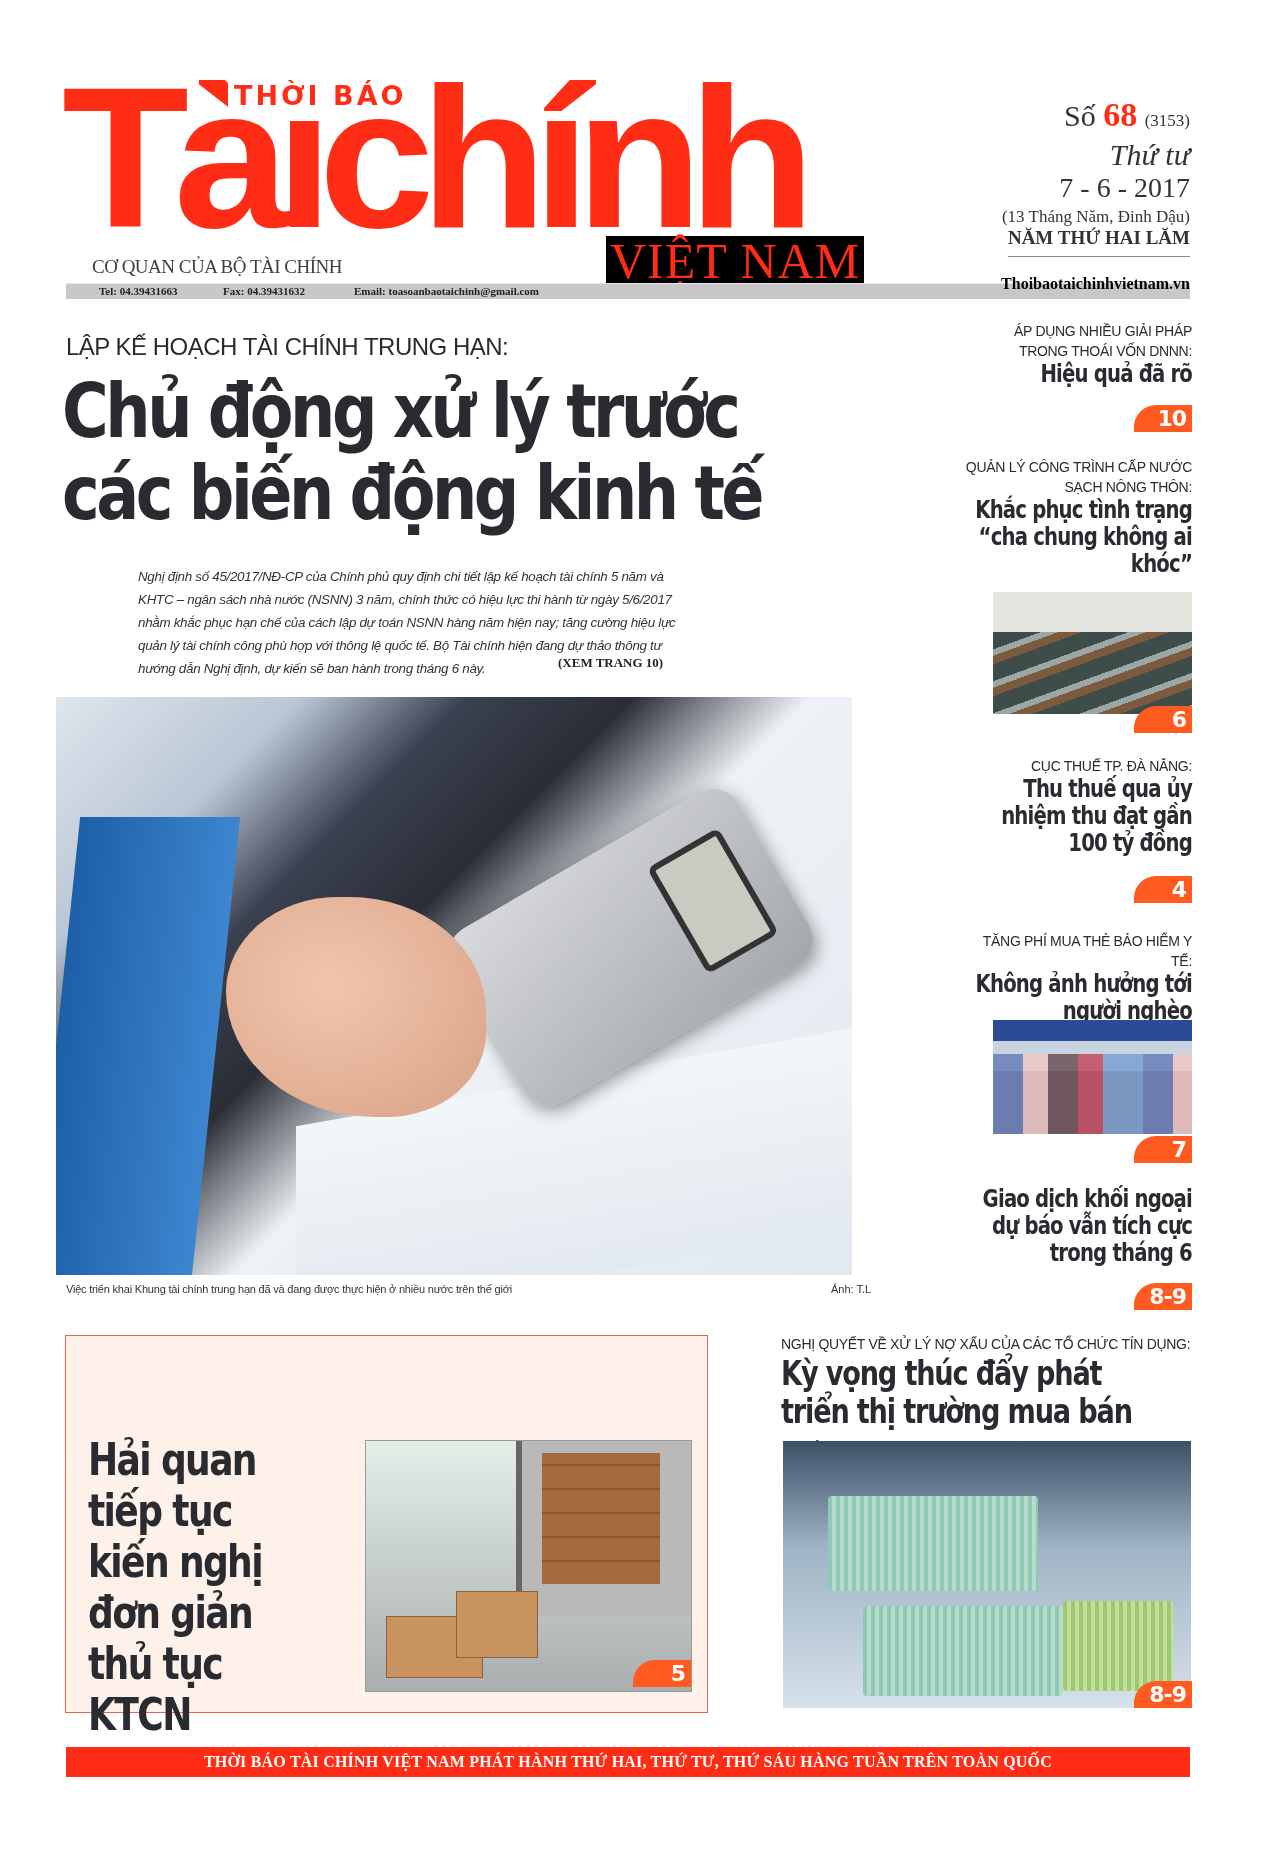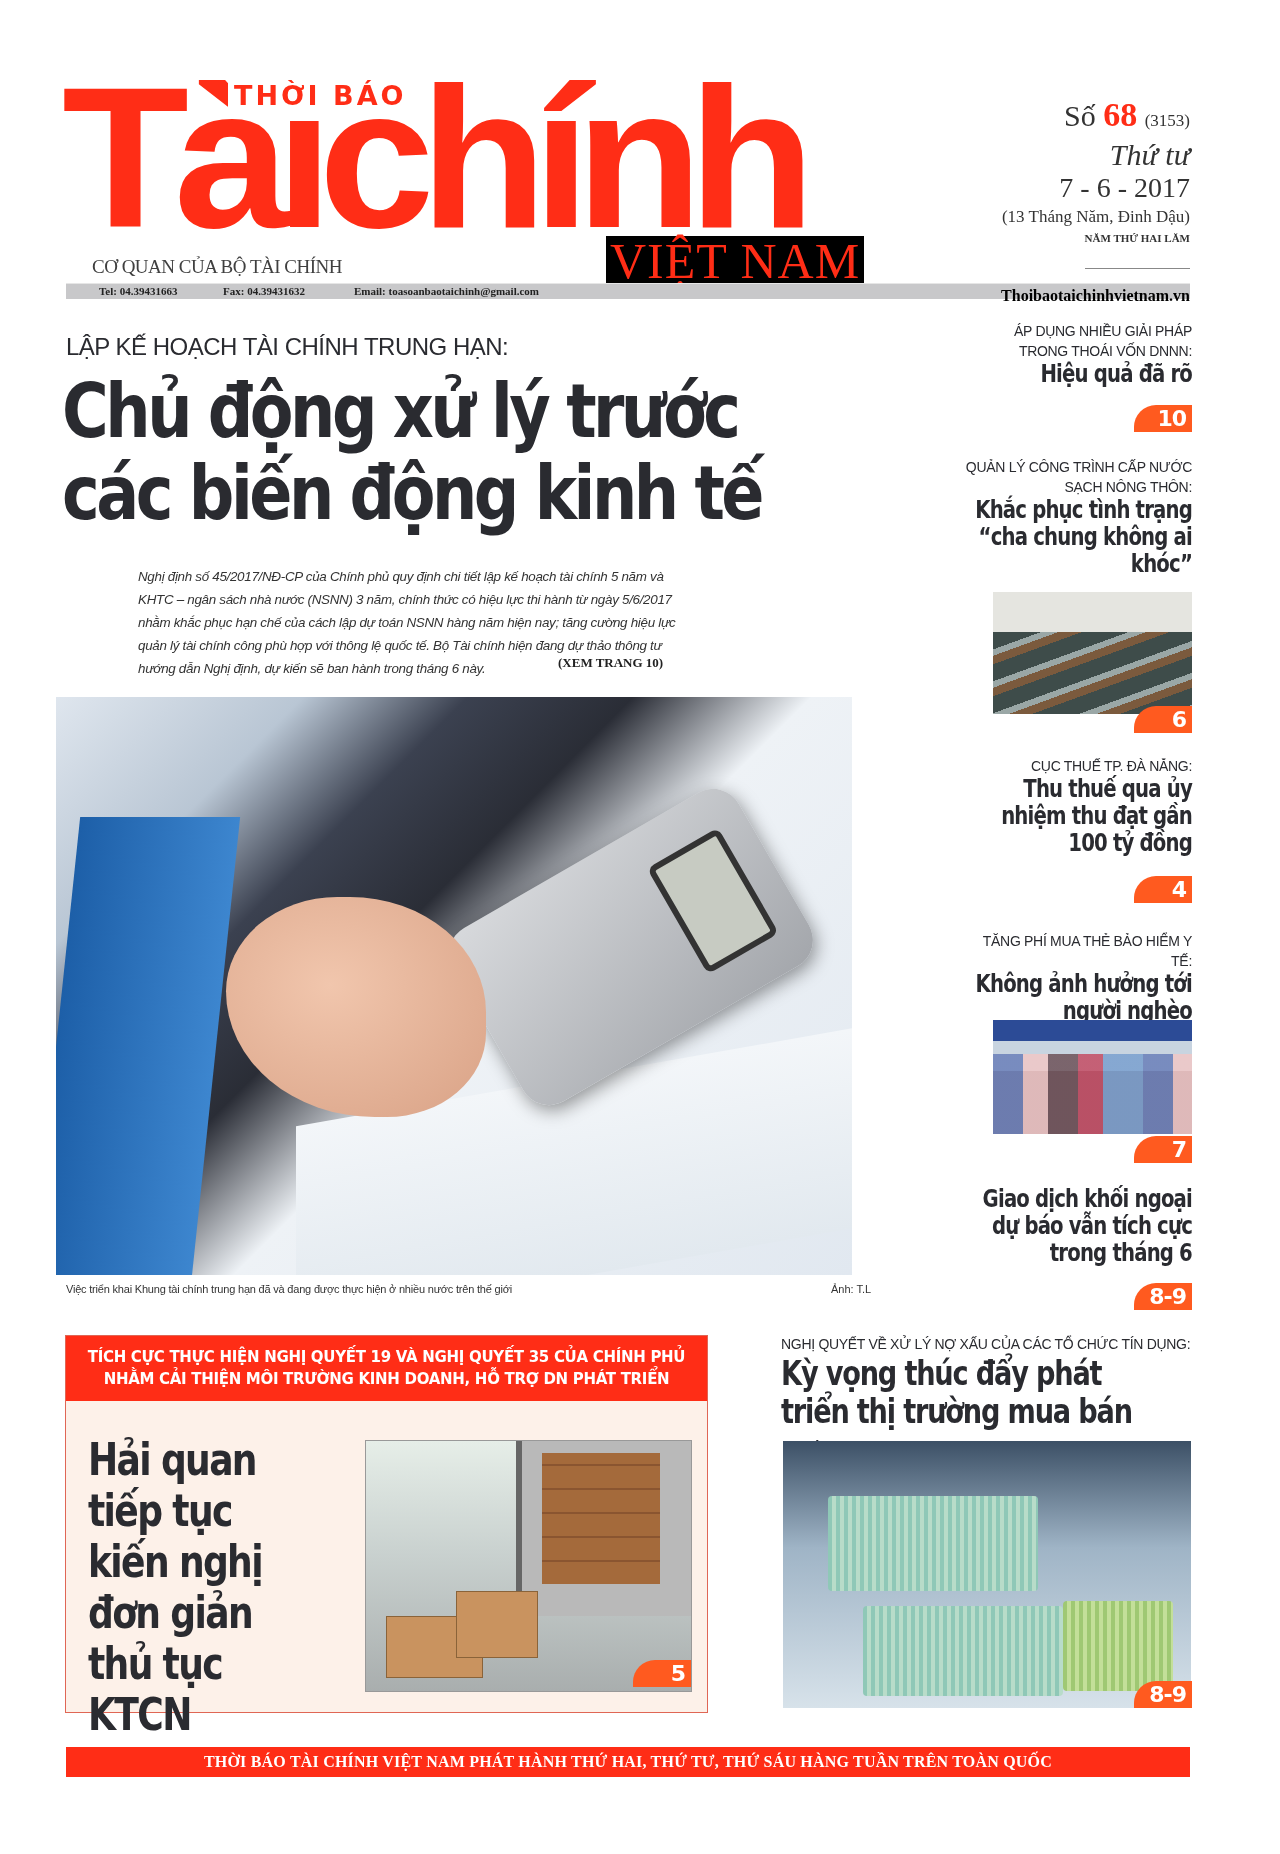--- a/index.html
+++ b/index.html
@@ -12,21 +12,21 @@
   .agency{position:absolute;left:92px;top:256px;font-family:"Liberation Serif",serif;font-size:19px;color:#404040;letter-spacing:-0.5px;}
   .contact-strip{position:absolute;left:66px;top:283px;width:1124px;height:15px;background:#c8c8ca;border-top:1px solid #e6e6e6;}
   .contact-strip span{position:absolute;top:0;font-family:"Liberation Serif",serif;font-weight:bold;font-size:11px;line-height:15px;color:#222;}
   .issue{position:absolute;right:90px;top:98px;text-align:right;font-family:"Liberation Serif",serif;color:#333;}
   .issue .no{font-size:30px;line-height:34px;}
   .issue .no b{color:#ff2d16;font-size:34px;}
   .issue .no small{font-size:17px;}
   .issue .day{font-size:30px;font-style:italic;line-height:34px;}
   .issue .date{font-size:28px;line-height:32px;}
   .issue .lunar{font-size:17px;line-height:22px;margin-top:2px;}
-  .issue .year{font-size:11px;font-weight:bold;line-height:20px;border-bottom:1px solid #888;display:inline-block;padding-bottom:20px;}
+  .issue .year{font-size:19px;font-weight:bold;line-height:20px;border-bottom:1px solid #888;display:inline-block;padding-bottom:8px;}
   .issue .web{font-size:16px;font-weight:bold;color:#000000;line-height:26px;margin-top:14px;}
   
   .kicker{position:absolute;left:66px;top:333px;font-size:24px;color:#2a2b30;letter-spacing:-0.5px;}
   .headline{position:absolute;left:62px;top:370px;width:820px;font-family:"DejaVu Sans",sans-serif;font-weight:bold;font-size:74px;line-height:82px;color:#2a2b30;letter-spacing:-4px;transform:scaleX(0.86);transform-origin:left top;}
   .lede{position:absolute;left:138px;top:565px;width:545px;font-style:italic;font-size:13.4px;line-height:23px;color:#333;letter-spacing:-0.3px;}
   .see{position:absolute;left:558px;top:655px;font-family:"Liberation Serif",serif;font-weight:bold;font-size:13px;color:#222;}
   .photo{position:absolute;overflow:hidden;}
   .main-photo{left:56px;top:697px;width:796px;height:578px;background:linear-gradient(135deg,#dfe6ee 0%,#b9c6d4 18%,#3b4150 30%,#2a2d36 42%,#eef2f6 55%,#e1e8f0 100%);}
   .main-photo .sleeve{position:absolute;left:0;top:120px;width:160px;height:460px;background:linear-gradient(90deg,#1d5fa8,#3d86cf);transform:skewX(-6deg);}
   .main-photo .calc{position:absolute;left:410px;top:150px;width:330px;height:200px;background:linear-gradient(160deg,#d8dadd,#a3a6ab);border-radius:30px;transform:rotate(-30deg);box-shadow:0 6px 18px rgba(0,0,0,.4);}
@@ -126,21 +126,20 @@
 </div>
 <div class="photo side-photo crowd" style="top:1020px;height:114px"></div>
 <div class="badge" style="top:1136px">7</div>
 
 <div class="side" style="top:1186px">
   <div class="title">Giao dịch khối ngoại dự báo vẫn tích cực trong tháng 6</div>
 </div>
 <div class="badge" style="top:1283px">8-9</div>
 
 <div class="promo">
-  <div class="promo-head">TÍCH CỰC THỰC HIỆN NGHỊ QUYẾT 19 VÀ NGHỊ QUYẾT 35 CỦA CHÍNH PHỦ NHẰM CẢI THIỆN MÔI TRƯỜNG KINH DOANH, HỖ TRỢ DN PHÁT TRIỂN</div>
   <div class="promo-title">Hải quan tiếp tục kiến nghị đơn giản thủ tục KTCN</div>
   <div class="photo customs-photo customs">
     <div class="truck"></div>
     <div class="box" style="left:20px;top:175px;width:95px;height:60px"></div>
     <div class="box" style="left:90px;top:150px;width:80px;height:65px"></div>
   </div>
   <div class="badge" style="right:16px;top:324px">5</div>
 </div>
 
 <div class="abs" style="left:781px;top:1336px;font-size:14px;color:#2a2b30;letter-spacing:-0.3px">NGHỊ QUYẾT VỀ XỬ LÝ NỢ XẤU CỦA CÁC TỔ CHỨC TÍN DỤNG:</div>

